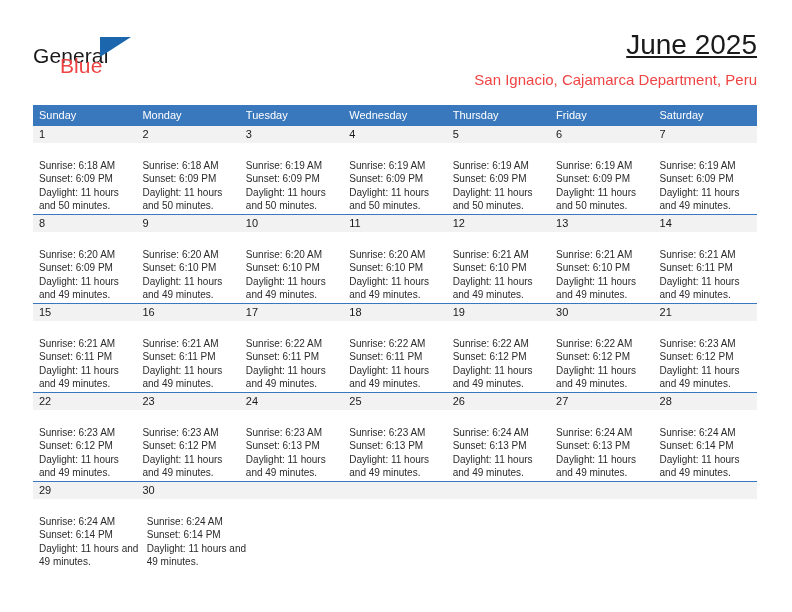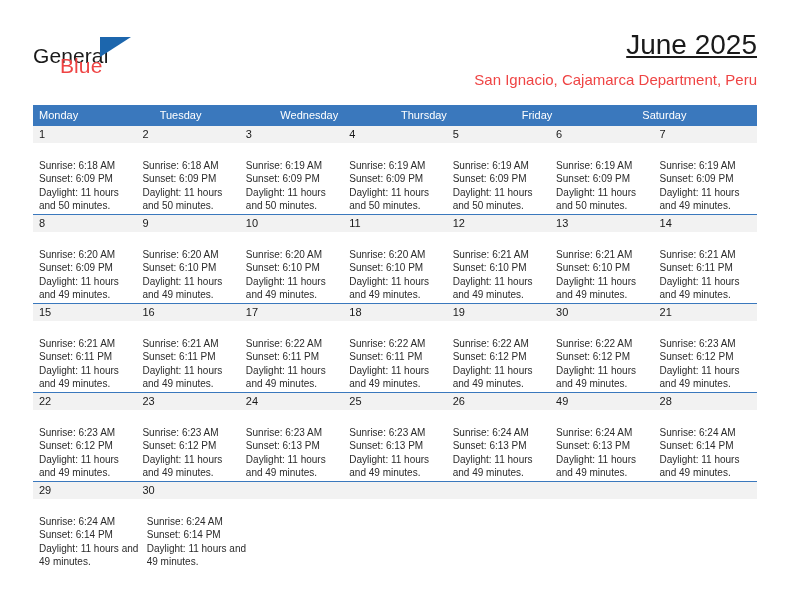--- a/index.html
+++ b/index.html
@@ -186,20 +186,21 @@
     <div class="title-block">
       <div class="cal-title">June 2025</div>
       <div class="cal-subtitle">San Ignacio, Cajamarca Department, Peru</div>
     </div>
 
   </div>
 
   <div class="calendar">
 
     <div class="weekday-header">
+      <div class="weekday">Sunday</div>
       <div class="weekday">Monday</div>
       <div class="weekday">Tuesday</div>
       <div class="weekday">Wednesday</div>
       <div class="weekday">Thursday</div>
       <div class="weekday">Friday</div>
       <div class="weekday">Saturday</div>
     </div>
 
     <div class="week-row">
       <div class="daynum-band">
@@ -348,21 +349,21 @@
       </div>
     </div>
 
     <div class="week-row">
       <div class="daynum-band">
         <div class="daynum">22</div>
         <div class="daynum">23</div>
         <div class="daynum">24</div>
         <div class="daynum">25</div>
         <div class="daynum">26</div>
-        <div class="daynum">49</div>
+        <div class="daynum">27</div>
         <div class="daynum">28</div>
       </div>
       <div class="detail-band">
         <div class="detail">
           <div>Sunrise: 6:23 AM</div>
           <div>Sunset: 6:12 PM</div>
           <div class="wrapline">Daylight: 11 hours and 49 minutes.</div>
         </div>
         <div class="detail">
           <div>Sunrise: 6:23 AM</div>

